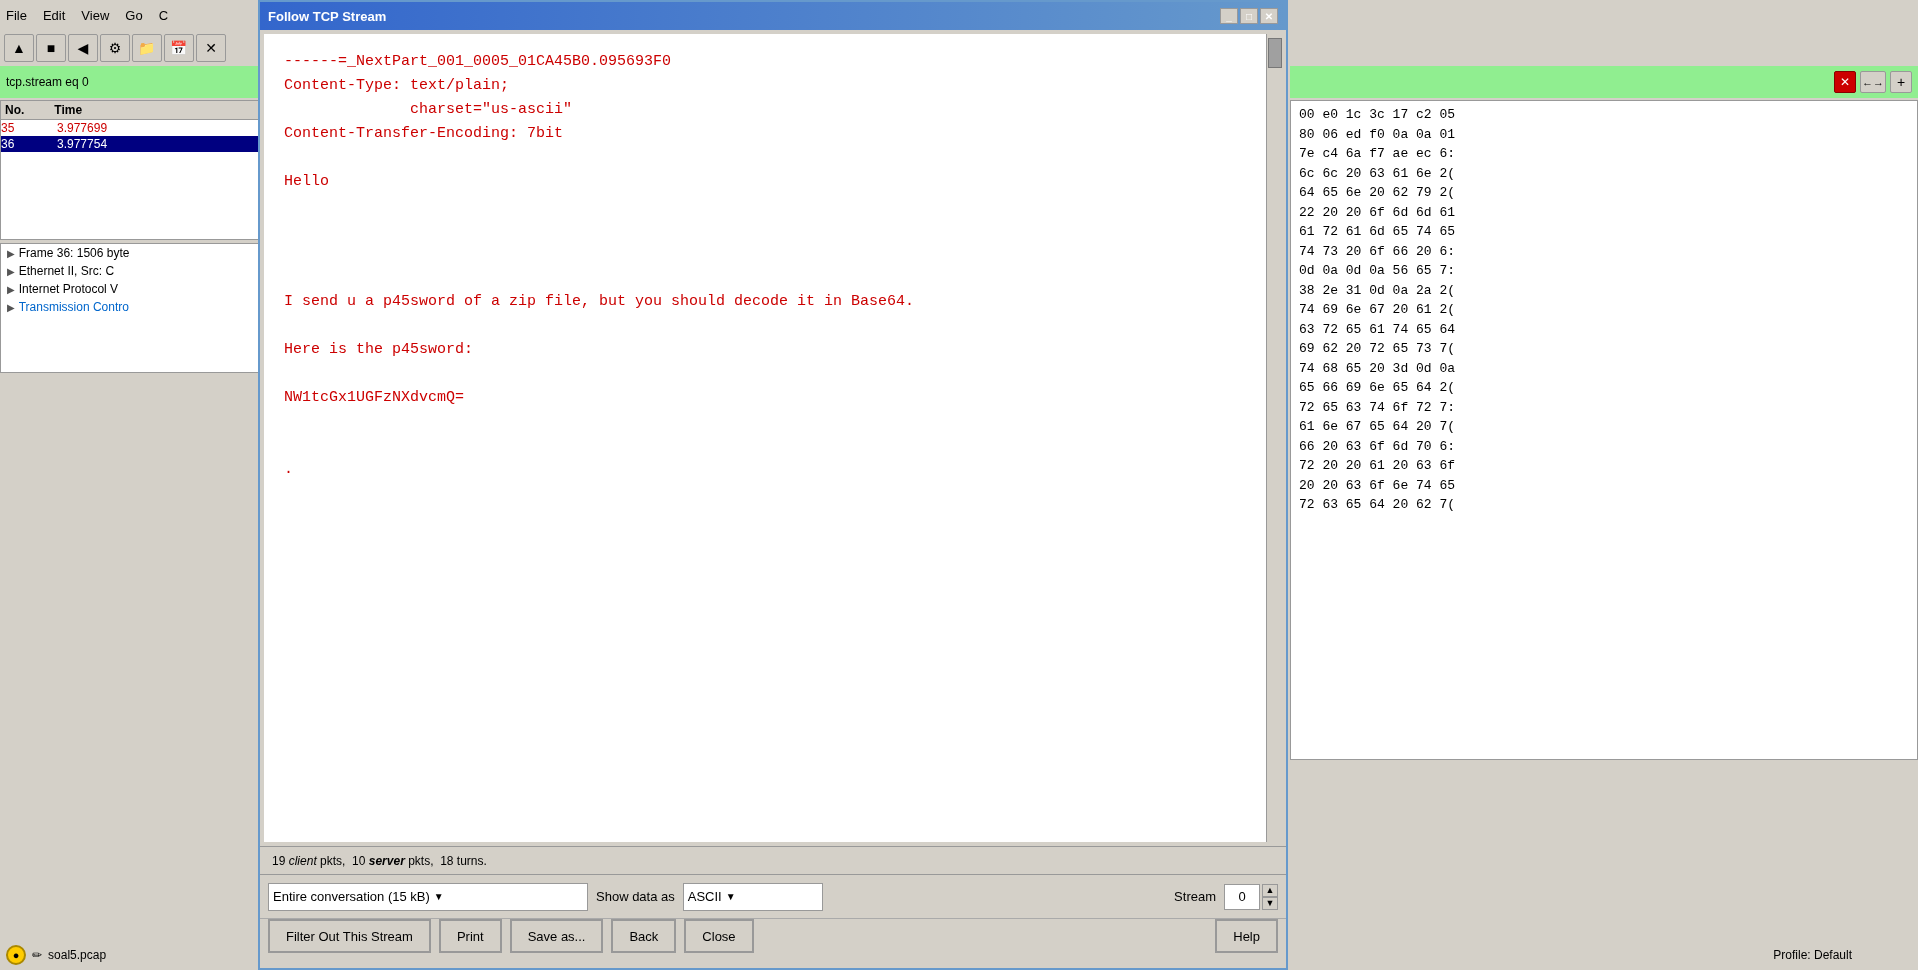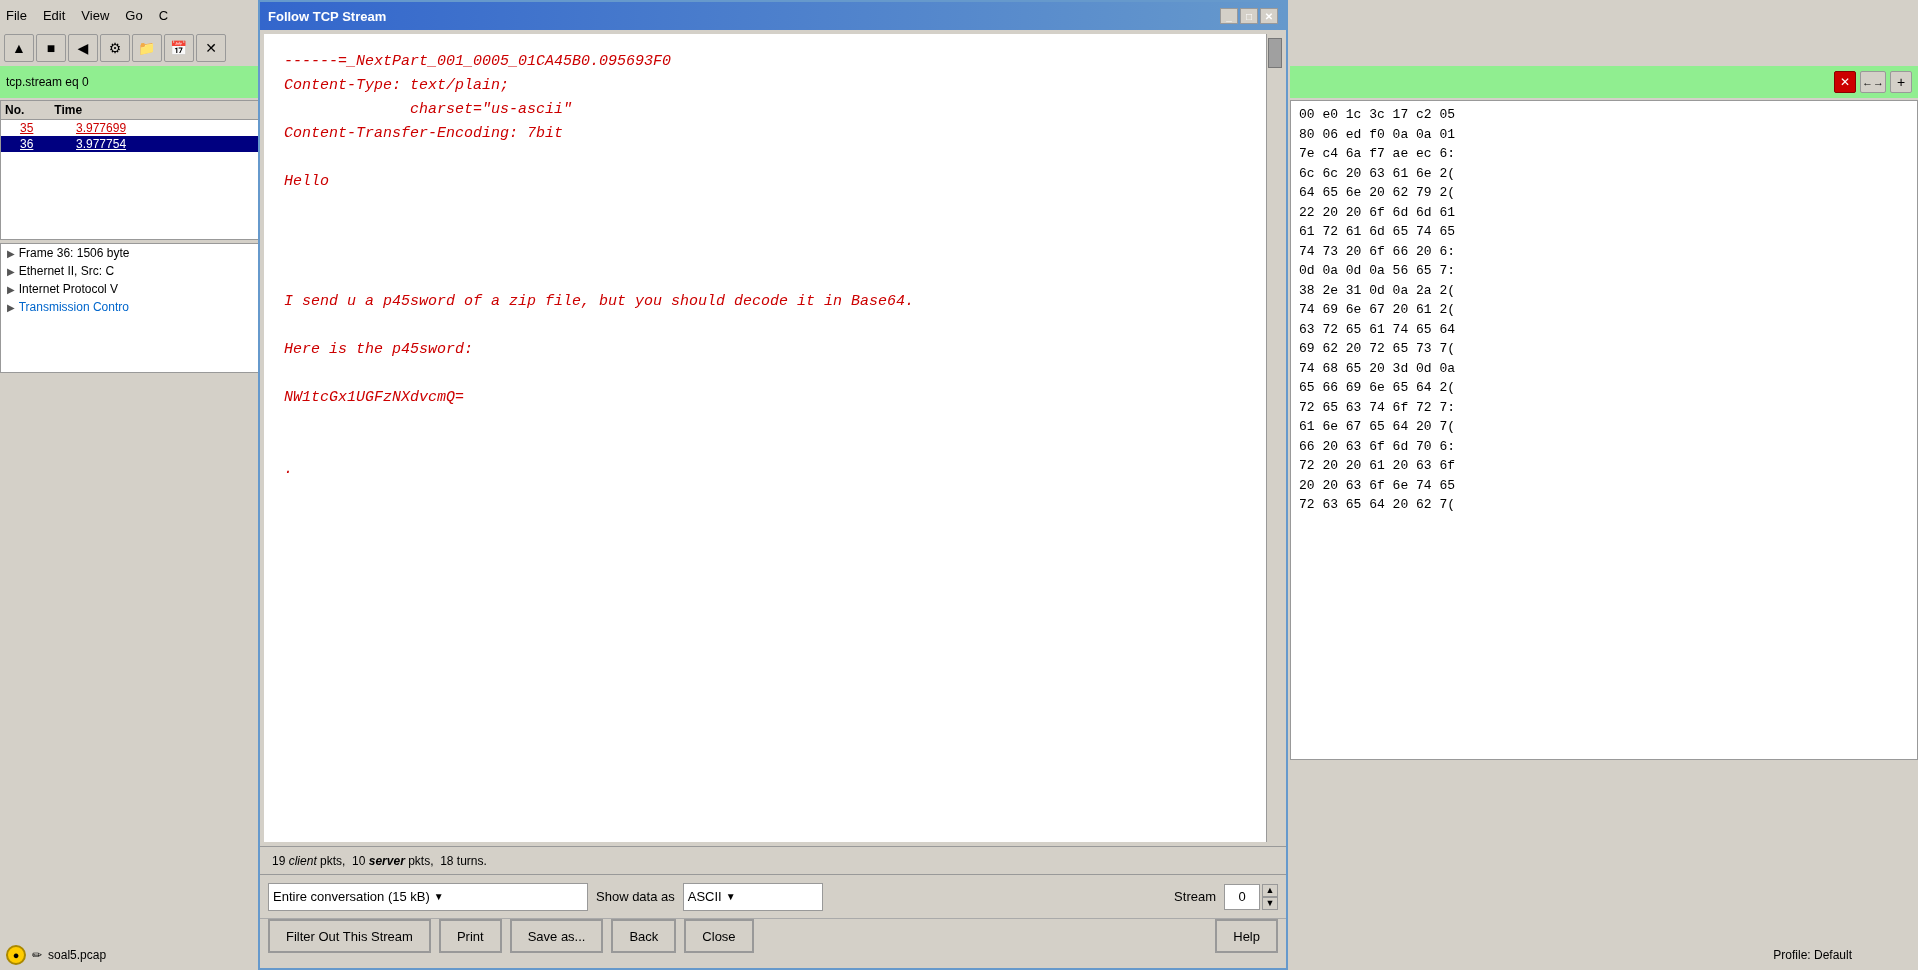--- a/index.html
+++ b/index.html
@@ -103,23 +103,22 @@
       font-weight: bold;
       padding: 2px 4px;
       border-bottom: 1px solid #999;
     }
     .packet-list-header span {
       margin-right: 30px;
     }
     .packet-row {
       display: flex;
       font-size: 12px;
-      padding: 1px 19px;
+      padding: 1px 0;
       color: #c00;
-      text-decoration: underline;
     }
     .packet-row.selected {
       background: #000080;
       color: #fff;
     }
     .packet-row span {
       margin-right: 16px;
       min-width: 40px;
     }
 
@@ -280,21 +279,20 @@
     .stream-text {
       font-family: 'Courier New', monospace;
       font-size: 15px;
       color: #cc0000;
       background: #fff;
       padding: 16px 20px;
       height: 100%;
       overflow: hidden;
       line-height: 1.6;
       white-space: pre;
-      font-style: italic;
     }
 
     
     .scrollbar-track {
       position: absolute;
       right: 0; top: 0;
       width: 16px;
       height: 100%;
       background: #d4d0c8;
       border-left: 1px solid #999;

